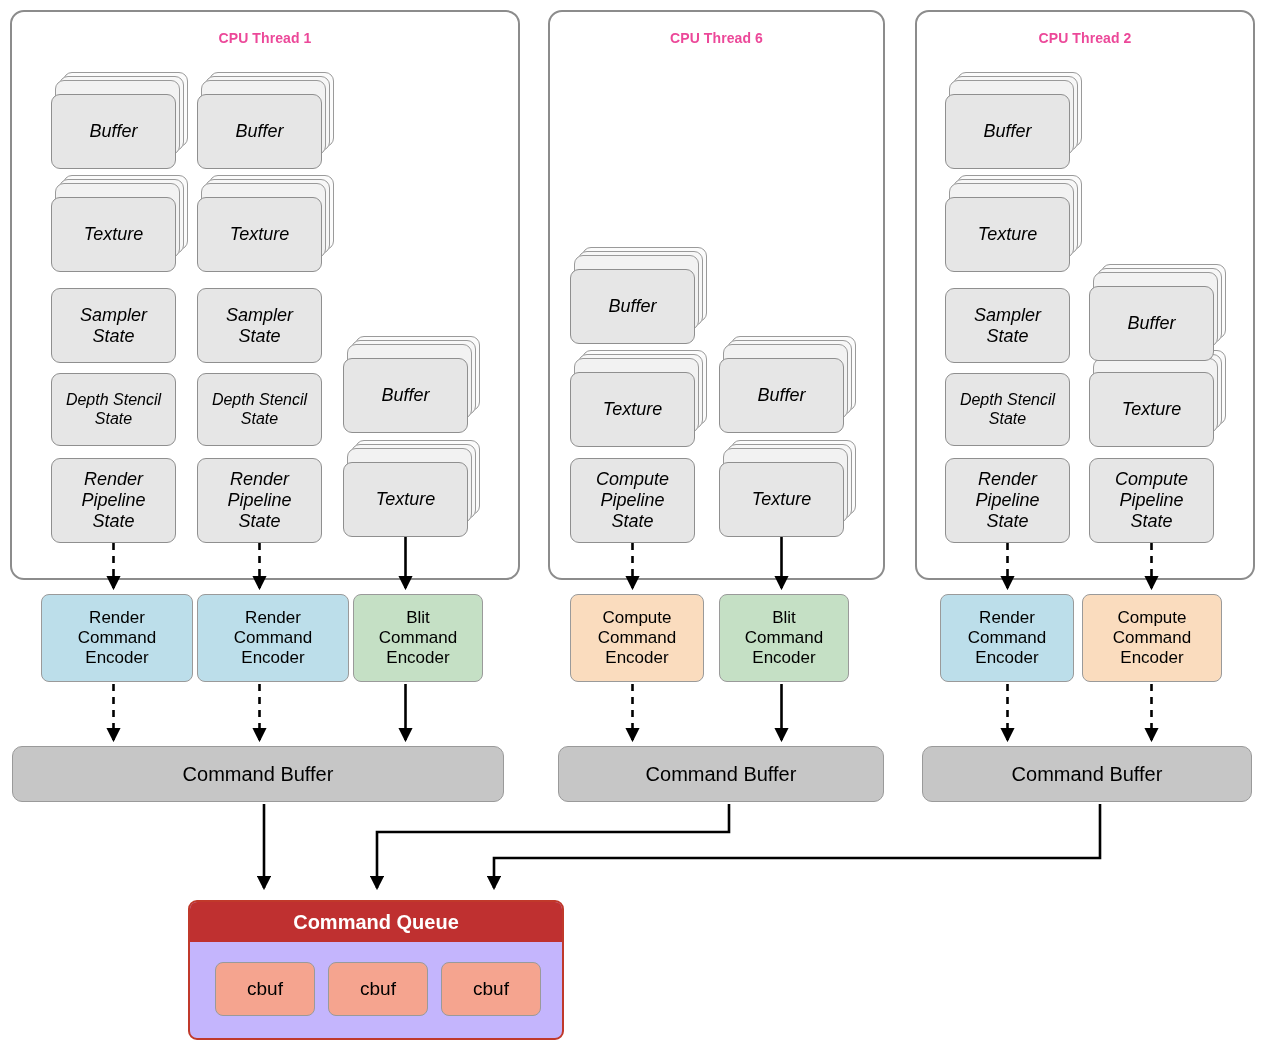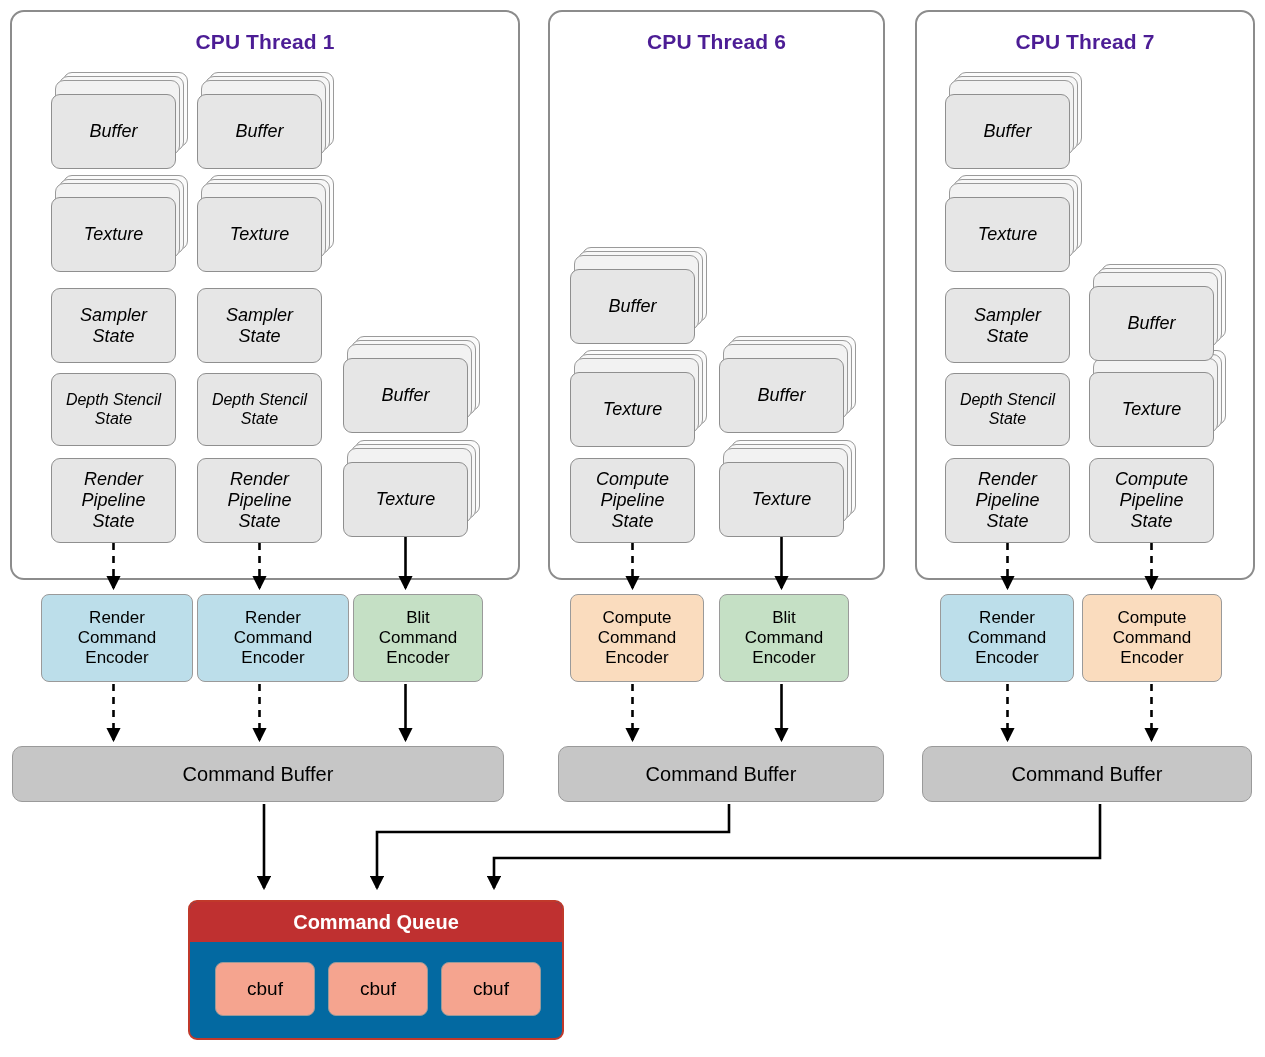--- a/index.html
+++ b/index.html
@@ -25,23 +25,23 @@
     border-radius: 14px;
     background: #ffffff;
     box-sizing: border-box;
   }
   .thread-title {
     position: absolute;
     top: 18px;
     left: 0;
     right: 0;
     text-align: center;
-    font-size: 21px;
+    font-size: 14px;
     font-weight: bold;
-    color: #4c1d95;
+    color: #ec4899;
     letter-spacing: 0.1px;
   }
   
   .card {
     position: absolute;
     box-sizing: border-box;
     border: 1.5px solid #8f8f8f;
     border-radius: 9px;
     background: #e6e6e6;
     display: flex;
@@ -91,21 +91,21 @@
     justify-content: center;
     font-size: 20px;
     color: #000000;
   }
   
   .queue {
     position: absolute;
     box-sizing: border-box;
     border: 2px solid #c0392b;
     border-radius: 9px;
-    background: #0369a1;
+    background: #c4b5fd;
     overflow: hidden;
   }
   .queue-header {
     height: 40px;
     background: #bf3030;
     color: #ffffff;
     font-size: 20px;
     font-weight: bold;
     display: flex;
     align-items: center;
@@ -149,21 +149,21 @@
 
   <div class="thread-panel" style="left:10px; top:10px; width:510px; height:570px;">
     <div class="thread-title">CPU Thread 1</div>
   </div>
 
   <div class="thread-panel" style="left:548px; top:10px; width:337px; height:570px;">
     <div class="thread-title">CPU Thread 6</div>
   </div>
 
   <div class="thread-panel" style="left:915px; top:10px; width:340px; height:570px;">
-    <div class="thread-title">CPU Thread 7</div>
+    <div class="thread-title">CPU Thread 2</div>
   </div>
 
   <div class="card-group">
     <div class="sheet s3" style="left:63px; top:72px; width:125px; height:75px;"></div>
     <div class="sheet s2" style="left:59px; top:76px; width:125px; height:75px;"></div>
     <div class="sheet s1" style="left:55px; top:80px; width:125px; height:75px;"></div>
     <div class="card" style="left:51px; top:94px; width:125px; height:75px; font-size:18px;">
       <span class="lbl">Buffer</span>
     </div>
   </div>

